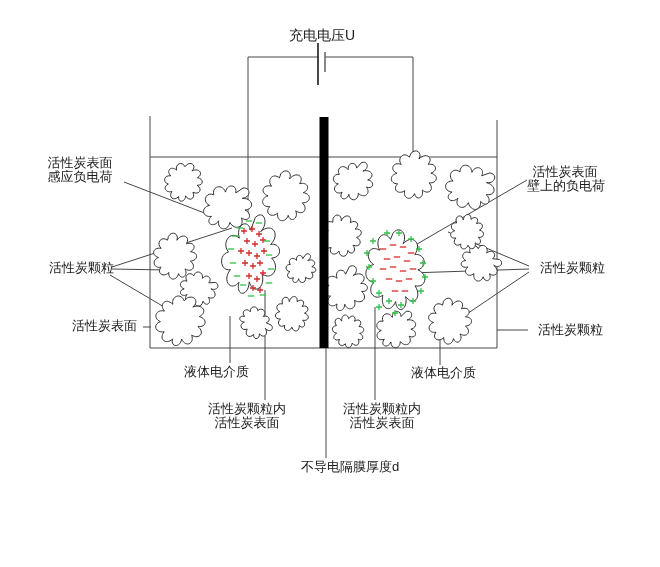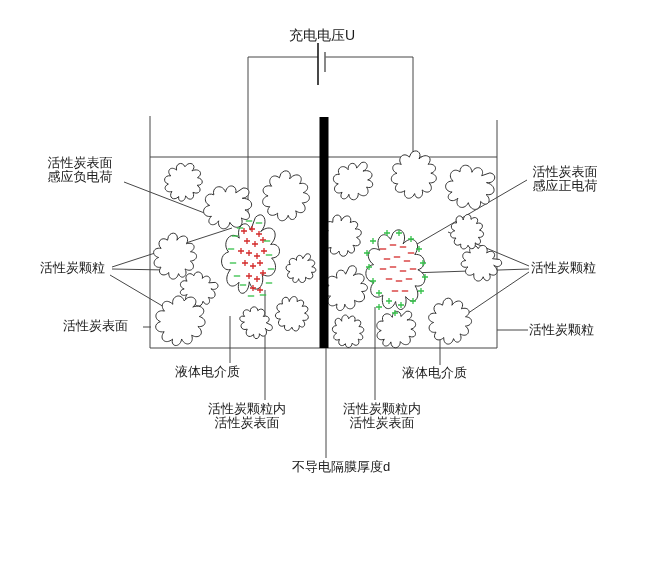--- a/index.html
+++ b/index.html
@@ -1,21 +1,21 @@
 <!DOCTYPE html>
 <html><head>
 <meta charset="utf-8">
 <style>
   html,body{margin:0;padding:0;background:#ffffff;}
   #stage{
     position:relative;width:660px;height:567px;background:#ffffff;overflow:hidden;
     font-family:"Liberation Sans","DejaVu Sans",sans-serif;color:#1a1a1a;
   }
   #diagram-svg{position:absolute;left:0;top:0;}
-  .lbl{position:absolute;font-size:13px;line-height:14px;white-space:nowrap;color:#1a1a1a;}
+  .lbl{position:absolute;font-size:13px;line-height:14px;white-space:nowrap;color:#1a1a1a;margin-left:9px;}
   .lbl2{position:absolute;font-size:13px;line-height:14px;text-align:center;color:#1a1a1a;}
   .lbl2 span{display:block;white-space:nowrap;}
   #charge-voltage-label{position:absolute;left:322px;top:27px;transform:translateX(-50%);
     font-size:14px;white-space:nowrap;}
   #diagram-title{position:absolute;left:325px;top:528px;transform:translateX(-50%);
     font-size:25px;letter-spacing:1px;white-space:nowrap;
     font-family:"Liberation Serif","DejaVu Serif",serif;color:#111;}
 </style>
 </head>
 <body>
@@ -188,20 +188,20 @@
 
   <div class="lbl2" style="left:338px;top:402px;width:88px;">
     <span>活性炭颗粒内</span>
     <span>活性炭表面</span>
   </div>
 
   <div class="lbl" style="left:402px;top:366px;">液体电介质</div>
 
   <div class="lbl2" style="left:527px;top:165px;width:76px;">
     <span>活性炭表面</span>
-    <span>感应正电荷</span>
+    <span>壁上的负电荷</span>
   </div>
 
   <div class="lbl" style="left:531px;top:261px;">活性炭颗粒</div>
 
   <div class="lbl" style="left:529px;top:323px;">活性炭颗粒</div>
 
 </div>
 
 </body></html>

